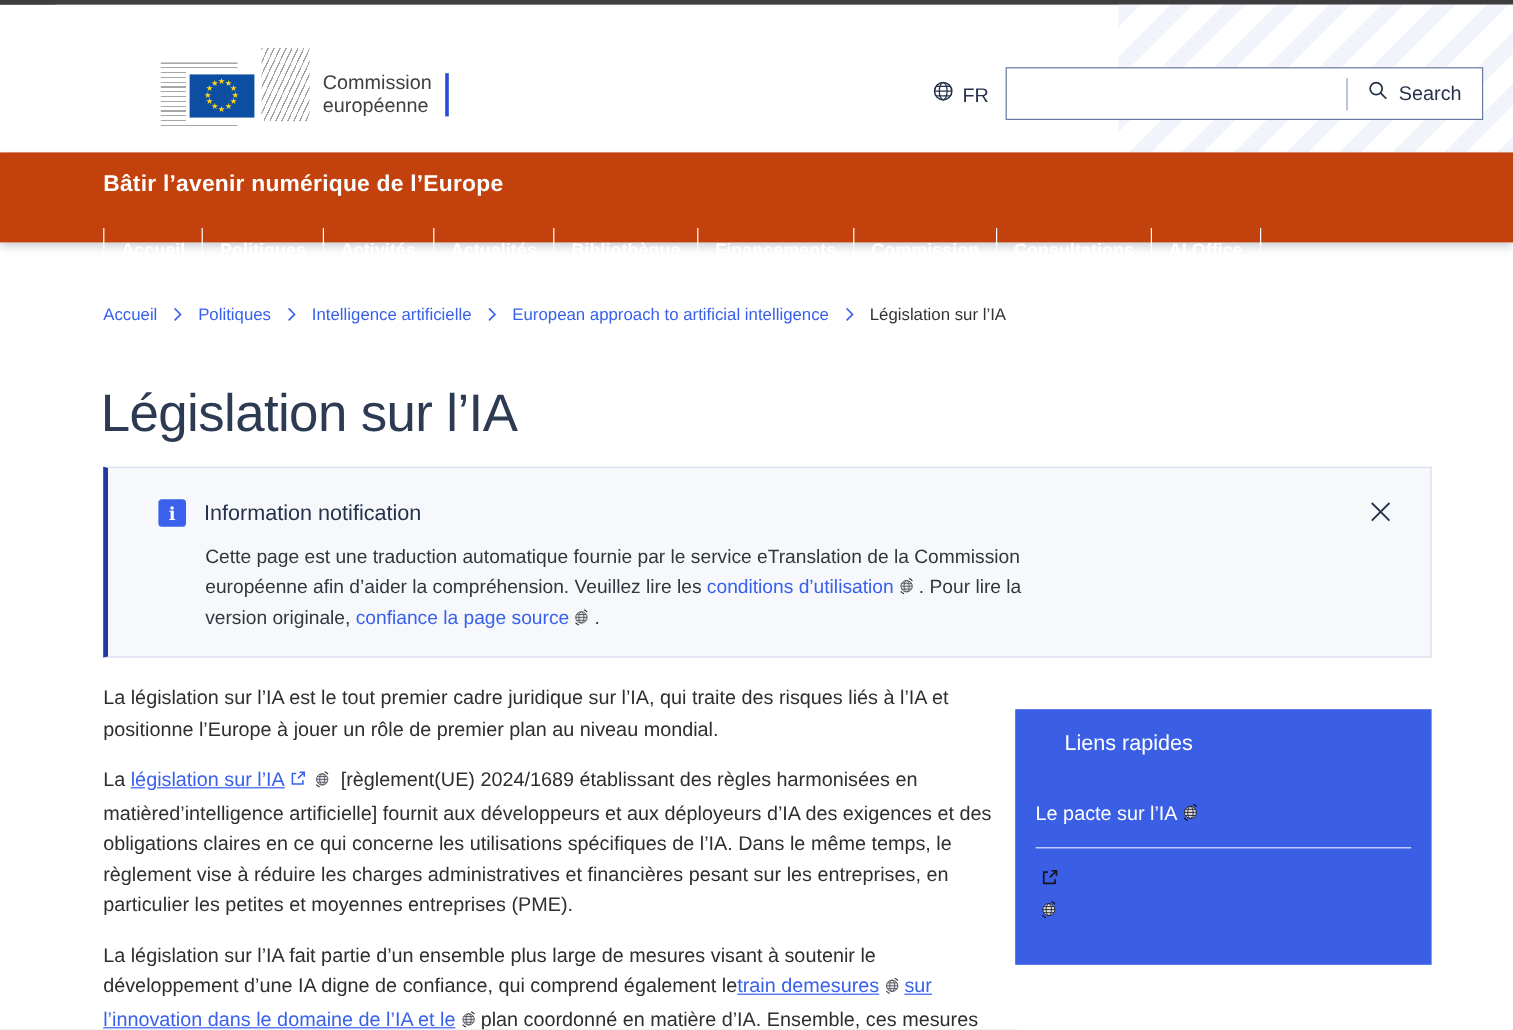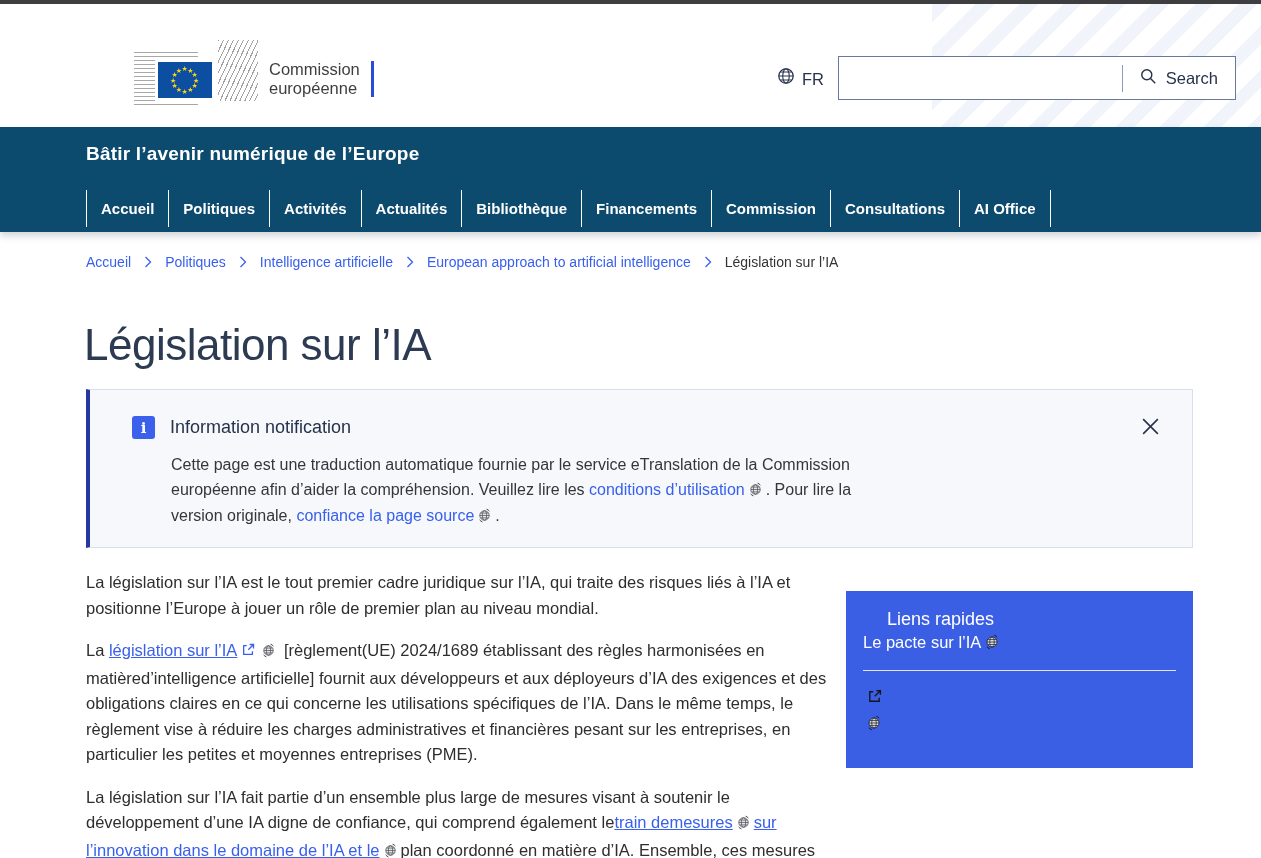--- a/index.html
+++ b/index.html
@@ -31,21 +31,21 @@
     color:#26324B; font-size:16.5px; }
   .search-box { position:absolute; left:792px; top:52px; width:398px; height:44px;
     background:#fff; border:1px solid #68789E; display:flex; align-items:center; }
   .search-input { flex:1; height:100%; border:none; outline:none; font-size:16px; padding:0 12px;
     font-family:"Liberation Sans", sans-serif; background:transparent; }
   .search-divider { width:1px; height:27px; background:#8C9CC0; }
   .search-btn { display:flex; align-items:center; gap:9px; padding:0 17px; height:100%;
     background:none; border:none; font-size:16.5px; color:#26324B; font-family:"Liberation Sans", sans-serif; cursor:pointer; }
 
   
-  .blue-band { position:absolute; left:0; top:127px; width:1261px; height:105px; background:#0c4a6e;
+  .blue-band { position:absolute; left:0; top:127px; width:1261px; height:75px; background:#c2410c;
     box-shadow:0 4px 7px rgba(90,100,120,.28);text-align:center; }
   .site-title { position:absolute; left:86px; top:16px; color:#fff; font-size:19px; font-weight:700; letter-spacing:.2px; }
   .nav { position:absolute; left:86px; top:63px; height:37px; display:flex; align-items:stretch; }
   .nav-sep { width:1px; background:#fff; }
   .nav-item { display:flex; align-items:center; padding:0 14px; color:#fff; font-size:15px; font-weight:700;
     text-decoration:none; white-space:nowrap; }
 
   
   .crumbs { position:absolute; left:86px; top:254px; display:flex; align-items:center; gap:13px; font-size:14px; }
   .crumb-link { color:#3860ED; text-decoration:none; }
@@ -76,21 +76,21 @@
   .main p { margin:0 0 17px 0; }
   .body-link { color:#3860ED; text-decoration:underline; }
 
   
   .sidebar { position:absolute; left:846px; top:570px; width:347px; }
   .share-box { height:63px; background:#fff; border:1.5px solid #3E62DC; display:flex; align-items:center;
     padding:0 20px; gap:17px; }
   .share-label { color:#3860ED; font-size:16.5px; text-decoration:none; }
   .ql-box { margin-top:21px; background:#3A5FE5; color:#fff; padding:18px 17px 30px 17px; }
   .ql-title { font-size:18px; font-weight:400;margin-left:24px; }
-  .ql-item { font-size:16.5px; line-height:24.5px; }
+  .ql-item { margin-top:36px; font-size:16.5px; line-height:24.5px; }
   .ql-item a { color:#fff; text-decoration:none; }
   .ql-div { height:1px; background:rgba(255,255,255,.85); margin-top:13px; }
   .ql-item.second { margin-top:14px; }
   .ql-globe-line { display:inline-block; margin-top:4px; }
 </style>
 </head>
 <body>
 
 <div class="page">
 

